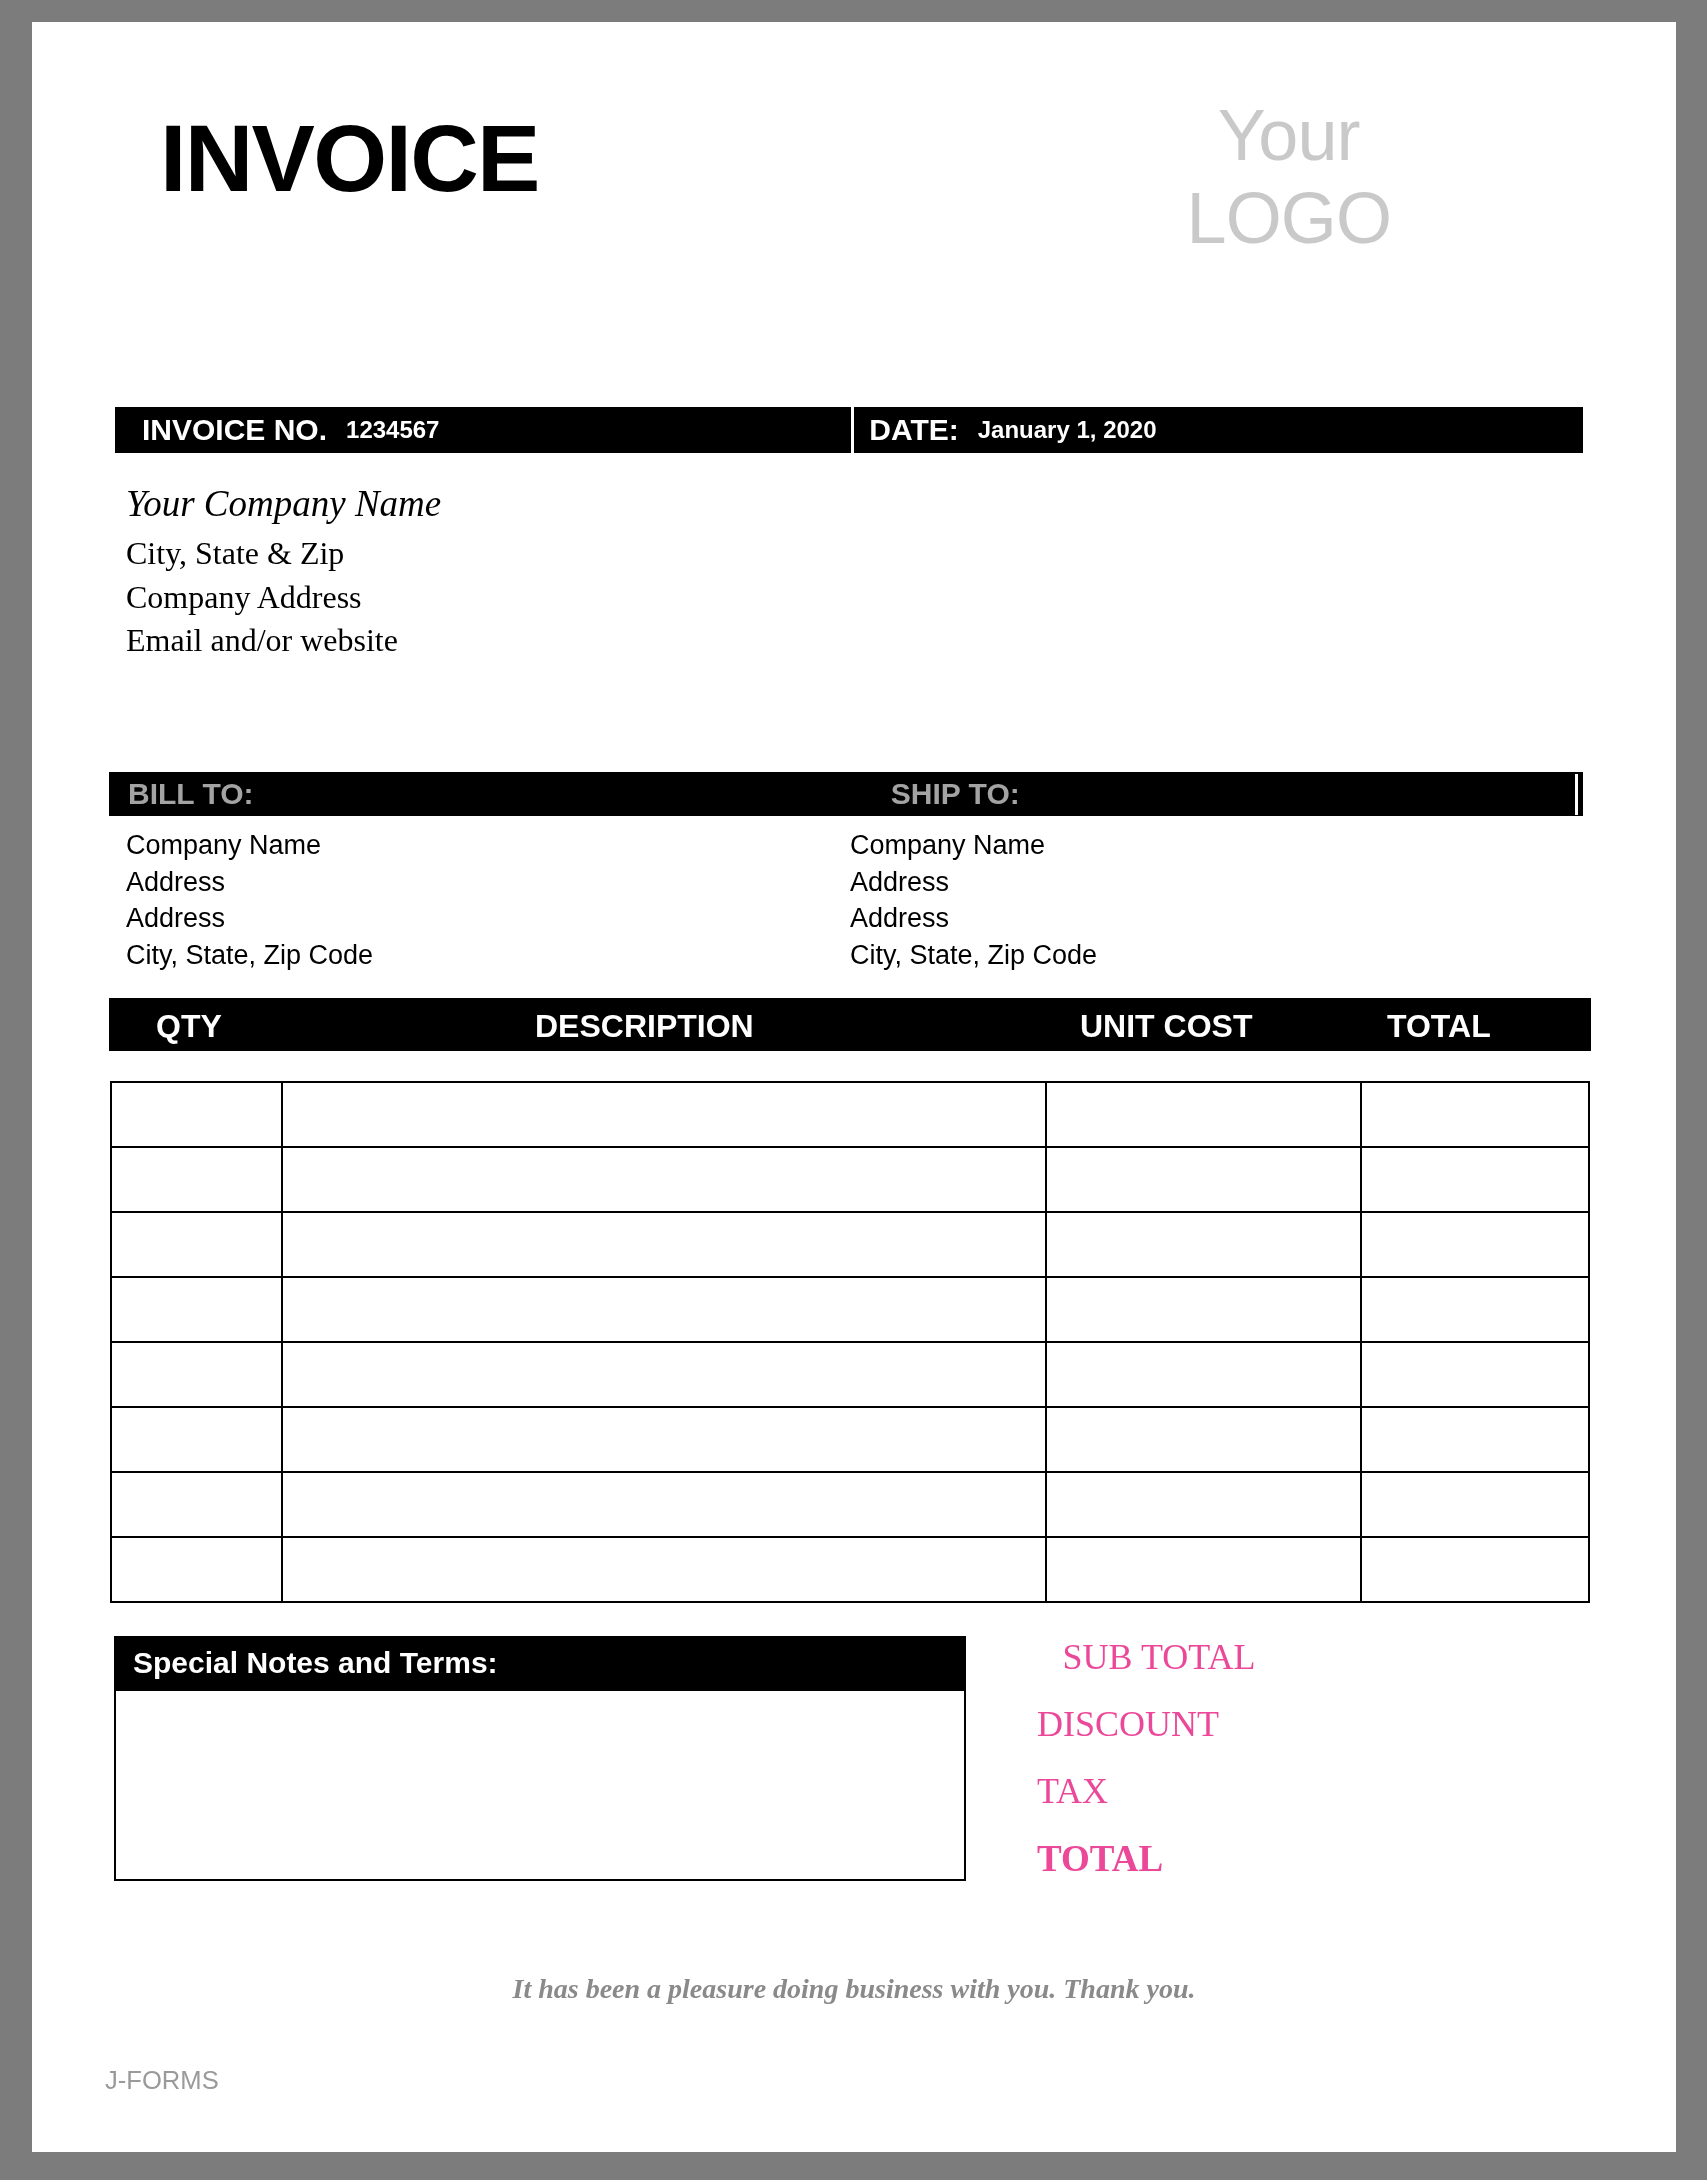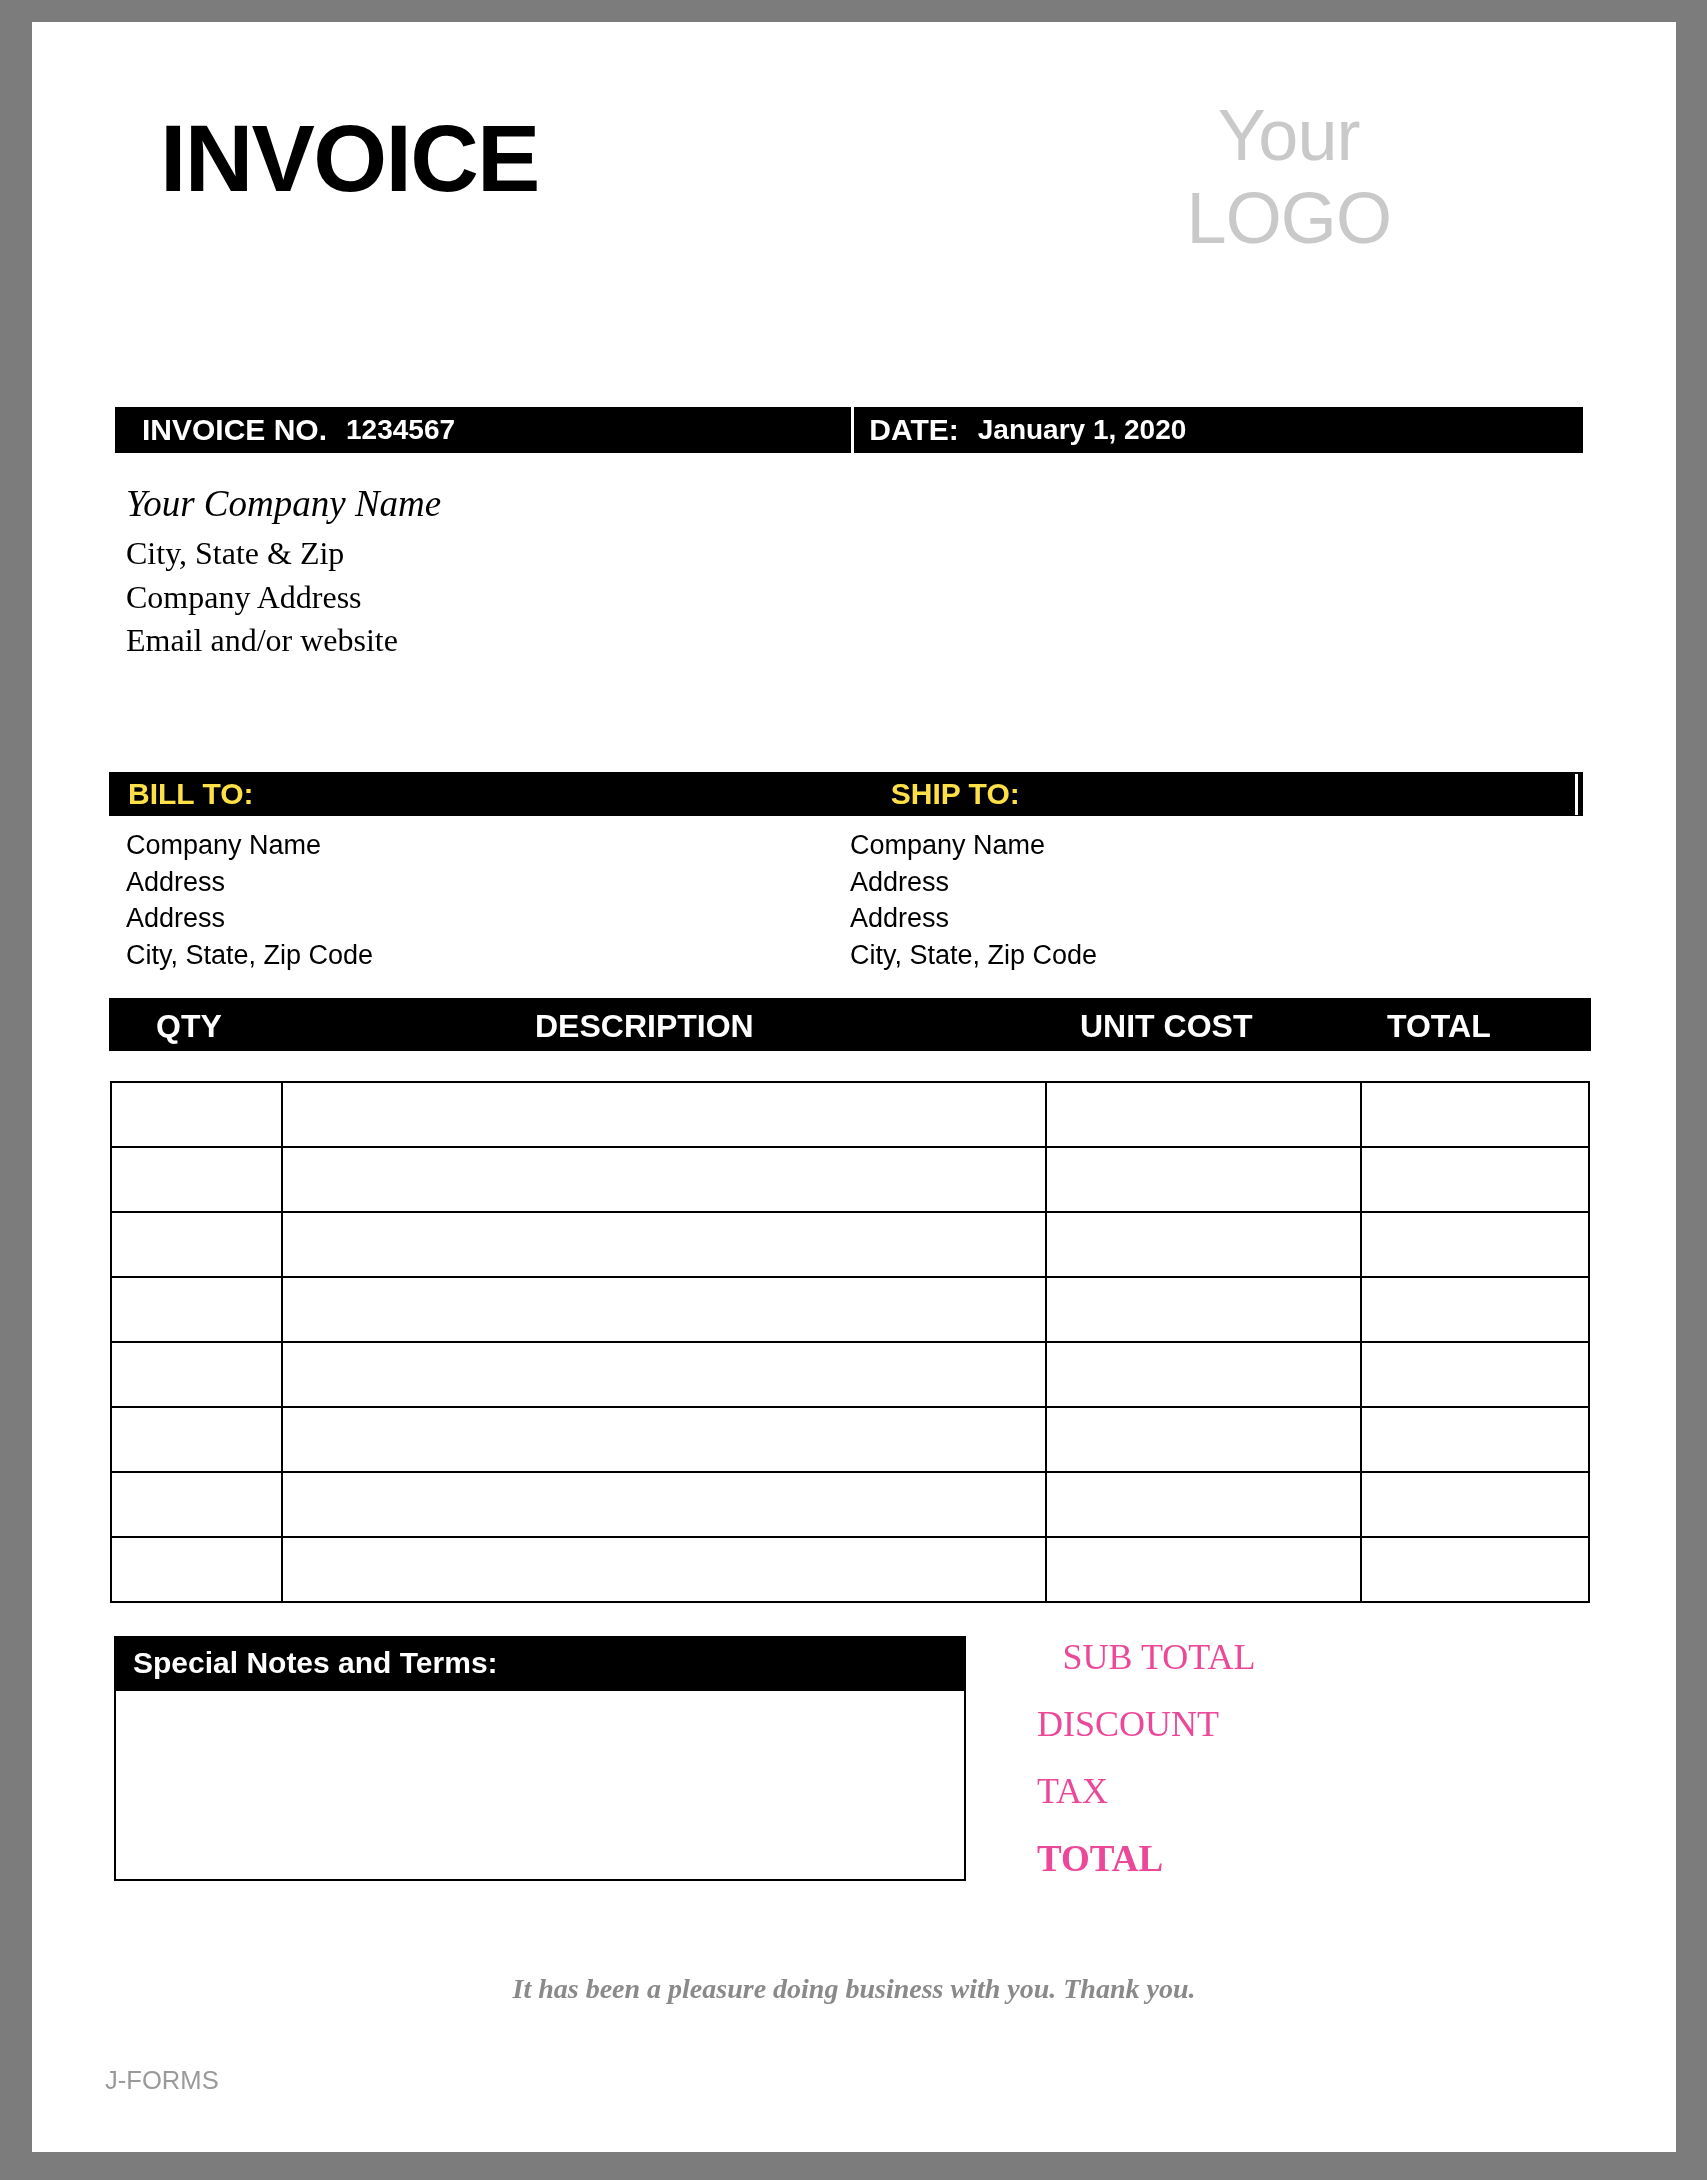--- a/index.html
+++ b/index.html
@@ -91,21 +91,21 @@
     align-items: center;
     padding-left: 15.3px;
     box-sizing: border-box;
   }
   .topbar .lbl {
     font-weight: bold;
     font-size: 30px;
   }
   .topbar .val {
     font-weight: bold;
-    font-size: 28px;
+    font-size: 24px;
     margin-left: 19px;
   }
 
   
   .company {
     position: absolute;
     left: 94px;
     top: 460px;
     width: 767px;
     font-family: "Liberation Serif", serif;
@@ -123,21 +123,21 @@
   }
 
   
   .billbar {
     position: absolute;
     left: 77px;
     top: 750px;
     width: 1474px;
     height: 44px;
     background: #000;
-    color: #fde047;
+    color: #a3a3a3;
     display: flex;
     align-items: center;
   }
   .billbar .b1 {
     width: 775px;
     padding-left: 19px;
     box-sizing: border-box;
     font-weight: bold;
     font-size: 30px;
   }

